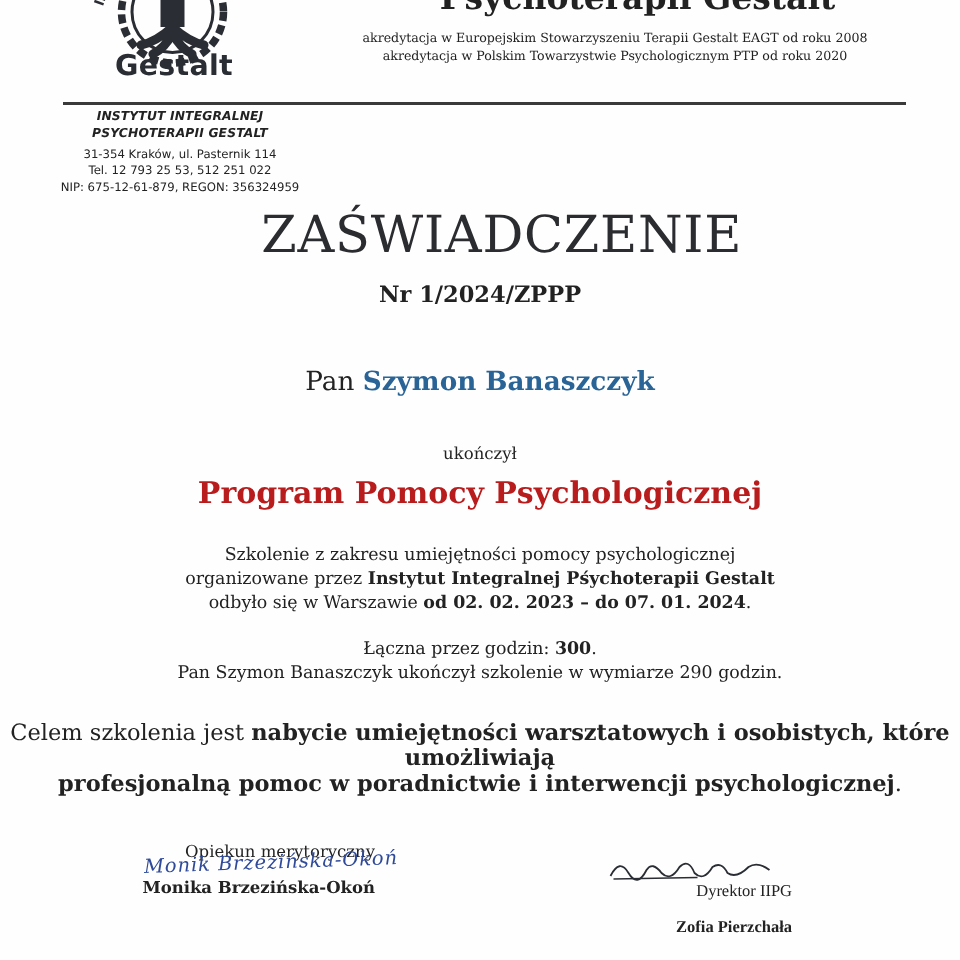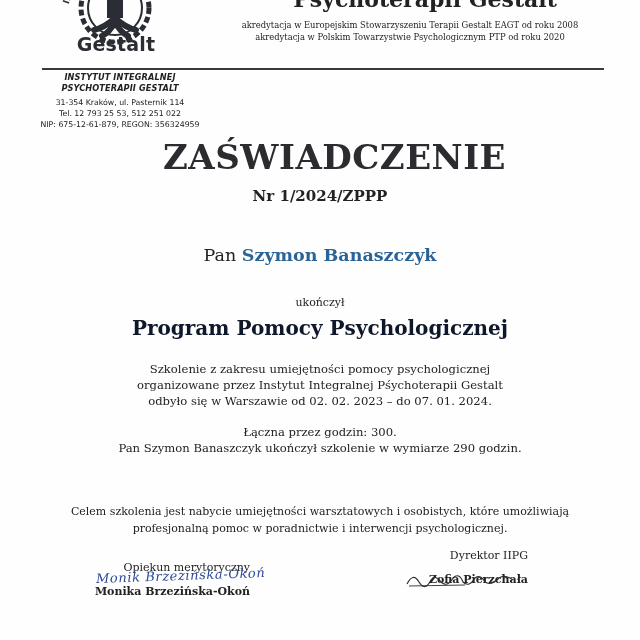--- a/index.html
+++ b/index.html
@@ -21,35 +21,35 @@
 
     .rule { position: absolute; left: 42px; top: 68px; width: 562px; height: 2px; background: #3a3a3a; }
 
     .inst { position: absolute; left: 0; top: 72px; width: 220px; text-align: center;
       font-family: "DejaVu Sans", "Liberation Sans", sans-serif; color: #222; padding-left: 20px; }
     .inst .name { font-size: 8.2px; font-weight: bold; font-style: italic; line-height: 11px; letter-spacing: 0.1px; }
     .inst .addr { font-size: 7.8px; line-height: 11px; margin-top: 3px; }
 
     
     .center { position: absolute; left: 0; width: 640px; text-align: center; }
-    .title { top: 137px; font-family: "DejaVu Serif", serif; font-weight: bold; font-size: 34px; letter-spacing: 0.5px; color: #2b2c30; padding-left: 29px; }
+    .title { top: 137px; font-family: "DejaVu Serif", serif; font-weight: normal; font-size: 34px; letter-spacing: 0.5px; color: #2b2c30; padding-left: 29px; }
     .number { top: 187px; font-weight: bold; font-size: 15px; color: #222; }
     .recipient { top: 245px; font-size: 17.5px; color: #222; }
     .recipient .nm { color: #2a6496; font-weight: bold; }
     .completed { top: 296px; font-size: 11px; color: #222; }
-    .program { top: 316px; font-weight: bold; font-size: 20px; color: #0f172a; }
+    .program { top: 316px; font-weight: bold; font-size: 20px; color: #b91c1c; }
     .desc { top: 361px; font-size: 11.6px; line-height: 16px; color: #222; }
     .hours { top: 424px; font-size: 11.6px; line-height: 16px; color: #222; }
-    .purpose { top: 480px; font-size: 11px; line-height: 17px; color: #222; margin-top: 23px; }
-    b { font-weight: normal; }
+    .purpose { top: 480px; font-size: 15px; line-height: 17px; color: #222; }
+    b { font-weight: bold; }
 
     
     .sig { position: absolute; text-align: right; font-size: 11px; color: #222; }
     .sig-left { left: 90px; top: 561px; width: 160px; }
-    .sig-right { left: 388px; top: 549px; width: 140px; }
+    .sig-right { left: 388px; top: 587px; width: 140px; font-family: Liberation Serif, serif; }
     .sig .role { line-height: 14px; }
     .sig .person { font-weight: bold; line-height: 14px; margin-top: 10px; }
     .scribble { position: absolute; pointer-events: none; }
     .scribble-left { left: 96px; top: 568px; font-family: "DejaVu Serif", serif; font-style: italic; font-size: 13px; color: #2f4a9a; letter-spacing: 0.6px; transform: rotate(-2deg); }
     .scribble-right { left: 405px; top: 570px; width: 110px; height: 20px; }
   </style>
 </head>
 <body>
 
 <div class="page">

